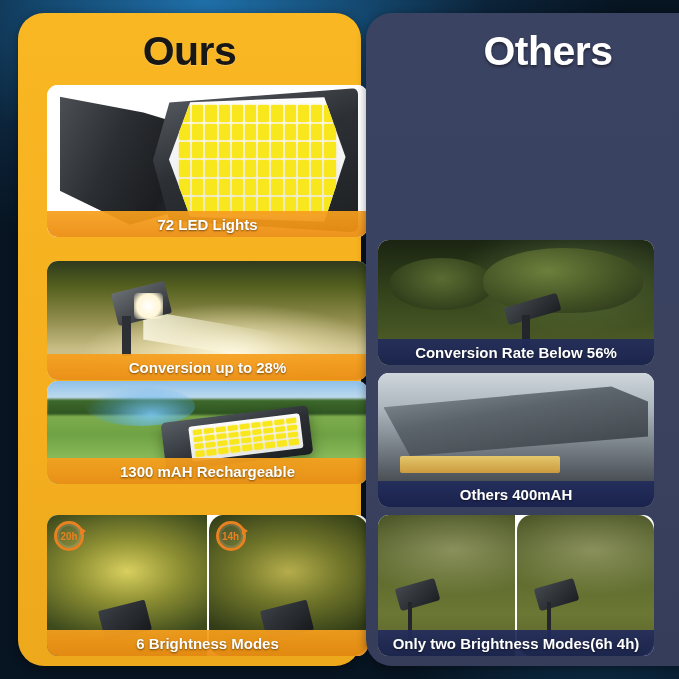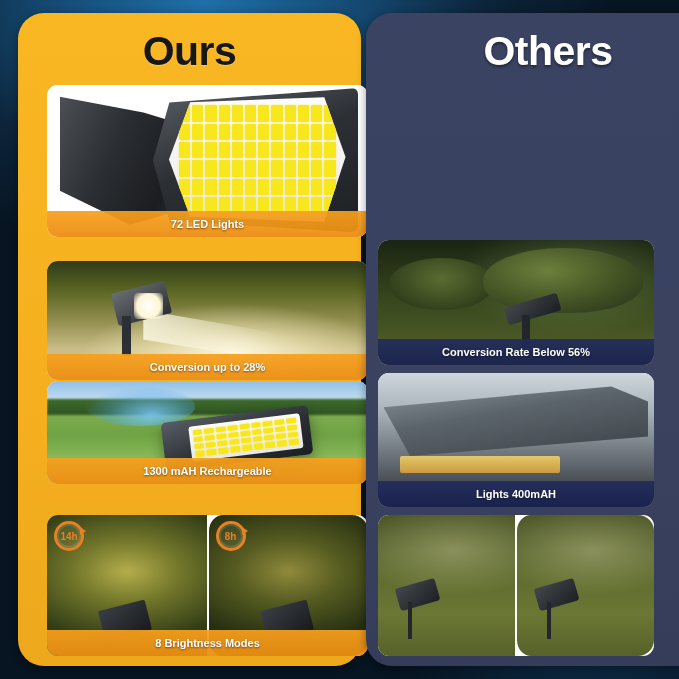--- a/index.html
+++ b/index.html
@@ -45,21 +45,21 @@
   .card{
     position:absolute;border-radius:11px;overflow:hidden;
     background:#ffffff;
   }
   .ours .card{left:29px;width:321px;}
   .others .card{left:12px;width:276px;}
   .card .media{position:absolute;inset:0;}
   .label{
     position:absolute;left:0;right:0;bottom:0;height:26px;
     display:flex;align-items:center;justify-content:center;
-    color:#ffffff;font-size:11px;font-weight:bold;
+    color:#ffffff;font-size:15px;font-weight:bold;
     text-shadow:0 1px 2px rgba(0,0,0,.5);
     white-space:nowrap;
   }
   .label-ours{background:linear-gradient(180deg,rgba(247,160,29,.93),rgba(235,141,17,.95));}
   .label-others{background:linear-gradient(180deg,rgba(34,44,92,.93),rgba(25,34,78,.95));}
 
   
   .r1{top:72px;height:152px;}
   .r2{top:248px;height:119px;}
   .r3{top:368px;height:103px;}
@@ -379,32 +379,32 @@
           </div>
         </div>
       </div>
       <div class="label label-ours">1300 mAH Rechargeable</div>
     </div>
 
     <div class="card r4">
       <div class="media">
         <div class="triptych">
           <div class="tri">
+            <div class="tri-bg"></div>
+              <div class="tri-lamp"></div>
+            <div class="badge">20h</div>
+          </div>
+          <div class="tri">
             <div class="tri-bg b2"></div>
               <div class="tri-lamp"></div>
             <div class="badge">14h</div>
           </div>
-          <div class="tri">
-            <div class="tri-bg b3"></div>
-              <div class="tri-lamp"></div>
-            <div class="badge">8h</div>
-          </div>
         </div>
       </div>
-      <div class="label label-ours">8 Brightness Modes</div>
+      <div class="label label-ours">6 Brightness Modes</div>
     </div>
   </div>
 
   <div class="panel panel-others others">
     <div class="panel-title title-others">Others</div>
 
 
     <div class="card r2">
       <div class="media">
         <div class="scene-dark"></div>
@@ -415,34 +415,35 @@
       </div>
       <div class="label label-others">Conversion Rate Below 56%</div>
     </div>
 
     <div class="card r3">
       <div class="media">
         <div class="scene-battery"></div>
         <div class="bat-panel"></div>
         <div class="bat-strip"></div>
       </div>
-      <div class="label label-others">Lights 400mAH</div>
+      <div class="label label-others">Others 400mAH</div>
     </div>
 
     <div class="card r4">
       <div class="media">
         <div class="triptych">
           <div class="tri">
             <div class="scene-grass"></div>
             <div class="grass-lamp"></div>
             <div class="grass-post"></div>
           </div>
           <div class="tri">
             <div class="scene-grass"></div>
             <div class="grass-lamp"></div>
             <div class="grass-post"></div>
           </div>
         </div>
       </div>
+      <div class="label label-others">Only two Brightness Modes(6h 4h)</div>
     </div>
   </div>
 
 </div>
 
 </body></html>

